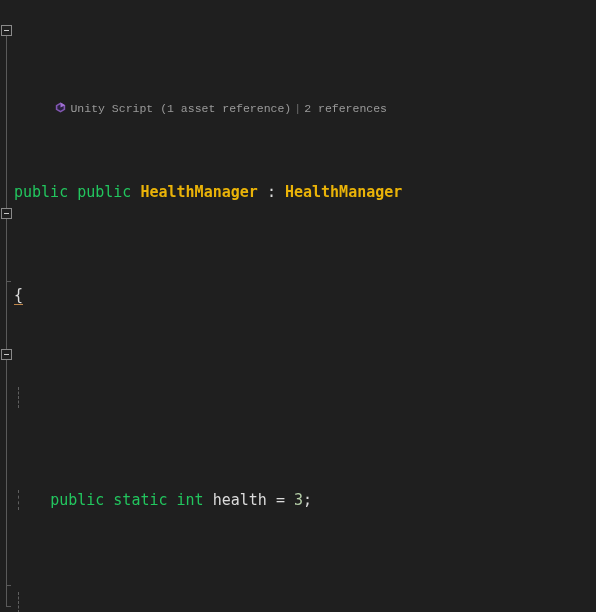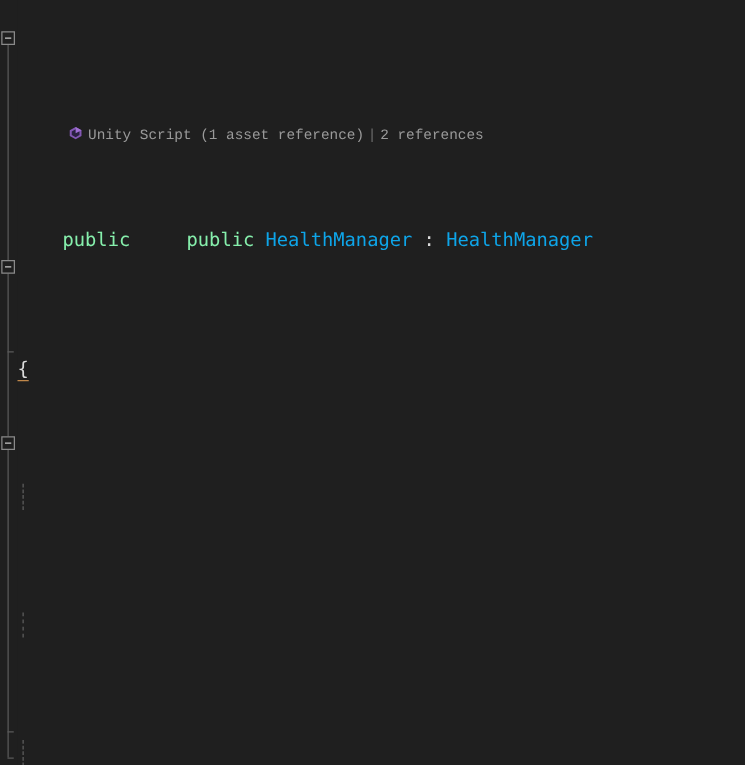--- a/index.html
+++ b/index.html
@@ -44,22 +44,22 @@
     color:#9a9a9a;white-space:pre;position:relative;
   }
   .lens .sep{color:#6e6e6e;padding:0 3px;}
   .uicon{
     display:inline-block;width:11px;height:11px;vertical-align:-1px;
     margin-right:4px;position:relative;
   }
   .uicon svg{display:block;}
 
   
-  .kw   {color:#86efac;margin-left:36px;}   
-  .typ  {color:#0ea5e9;}   
+  .kw   {color:#22c55e;}   
+  .typ  {color:#eab308;font-weight:bold;}   
   .num  {color:#b5cea8;}   
   .pun  {color:#dcdcdc;}
   .brk1 {color:#dcdcdc;border-bottom:1px solid #c0874a;}
 </style>
 </head>
 <body>
 
 <div id="editor">
 
   <div class="gutter">
@@ -86,21 +86,21 @@
     
     <div class="line"><span class="txt"><span class="kw">public</span> <span class="kw">public</span> <span class="typ">HealthManager</span> <span class="pun">:</span> <span class="typ">HealthManager</span></span></div>
 
     
     <div class="line"><span class="txt"><span class="brk1">{</span></span></div>
 
     
     <div class="line"><span class="guide" style="left:4px;"></span></div>
 
     
-    <div class="line"><span class="guide" style="left:4px;"></span></div>
+    <div class="line"><span class="guide" style="left:4px;"></span><span class="txt">    <span class="kw">public</span> <span class="kw">static</span> <span class="kw">int</span> <span class="pun">health</span> <span class="pun">=</span> <span class="num">3</span><span class="pun">;</span></span></div>
 
     
     <div class="line"><span class="guide" style="left:4px;"></span></div>
 
     
     
 
     
     
 

